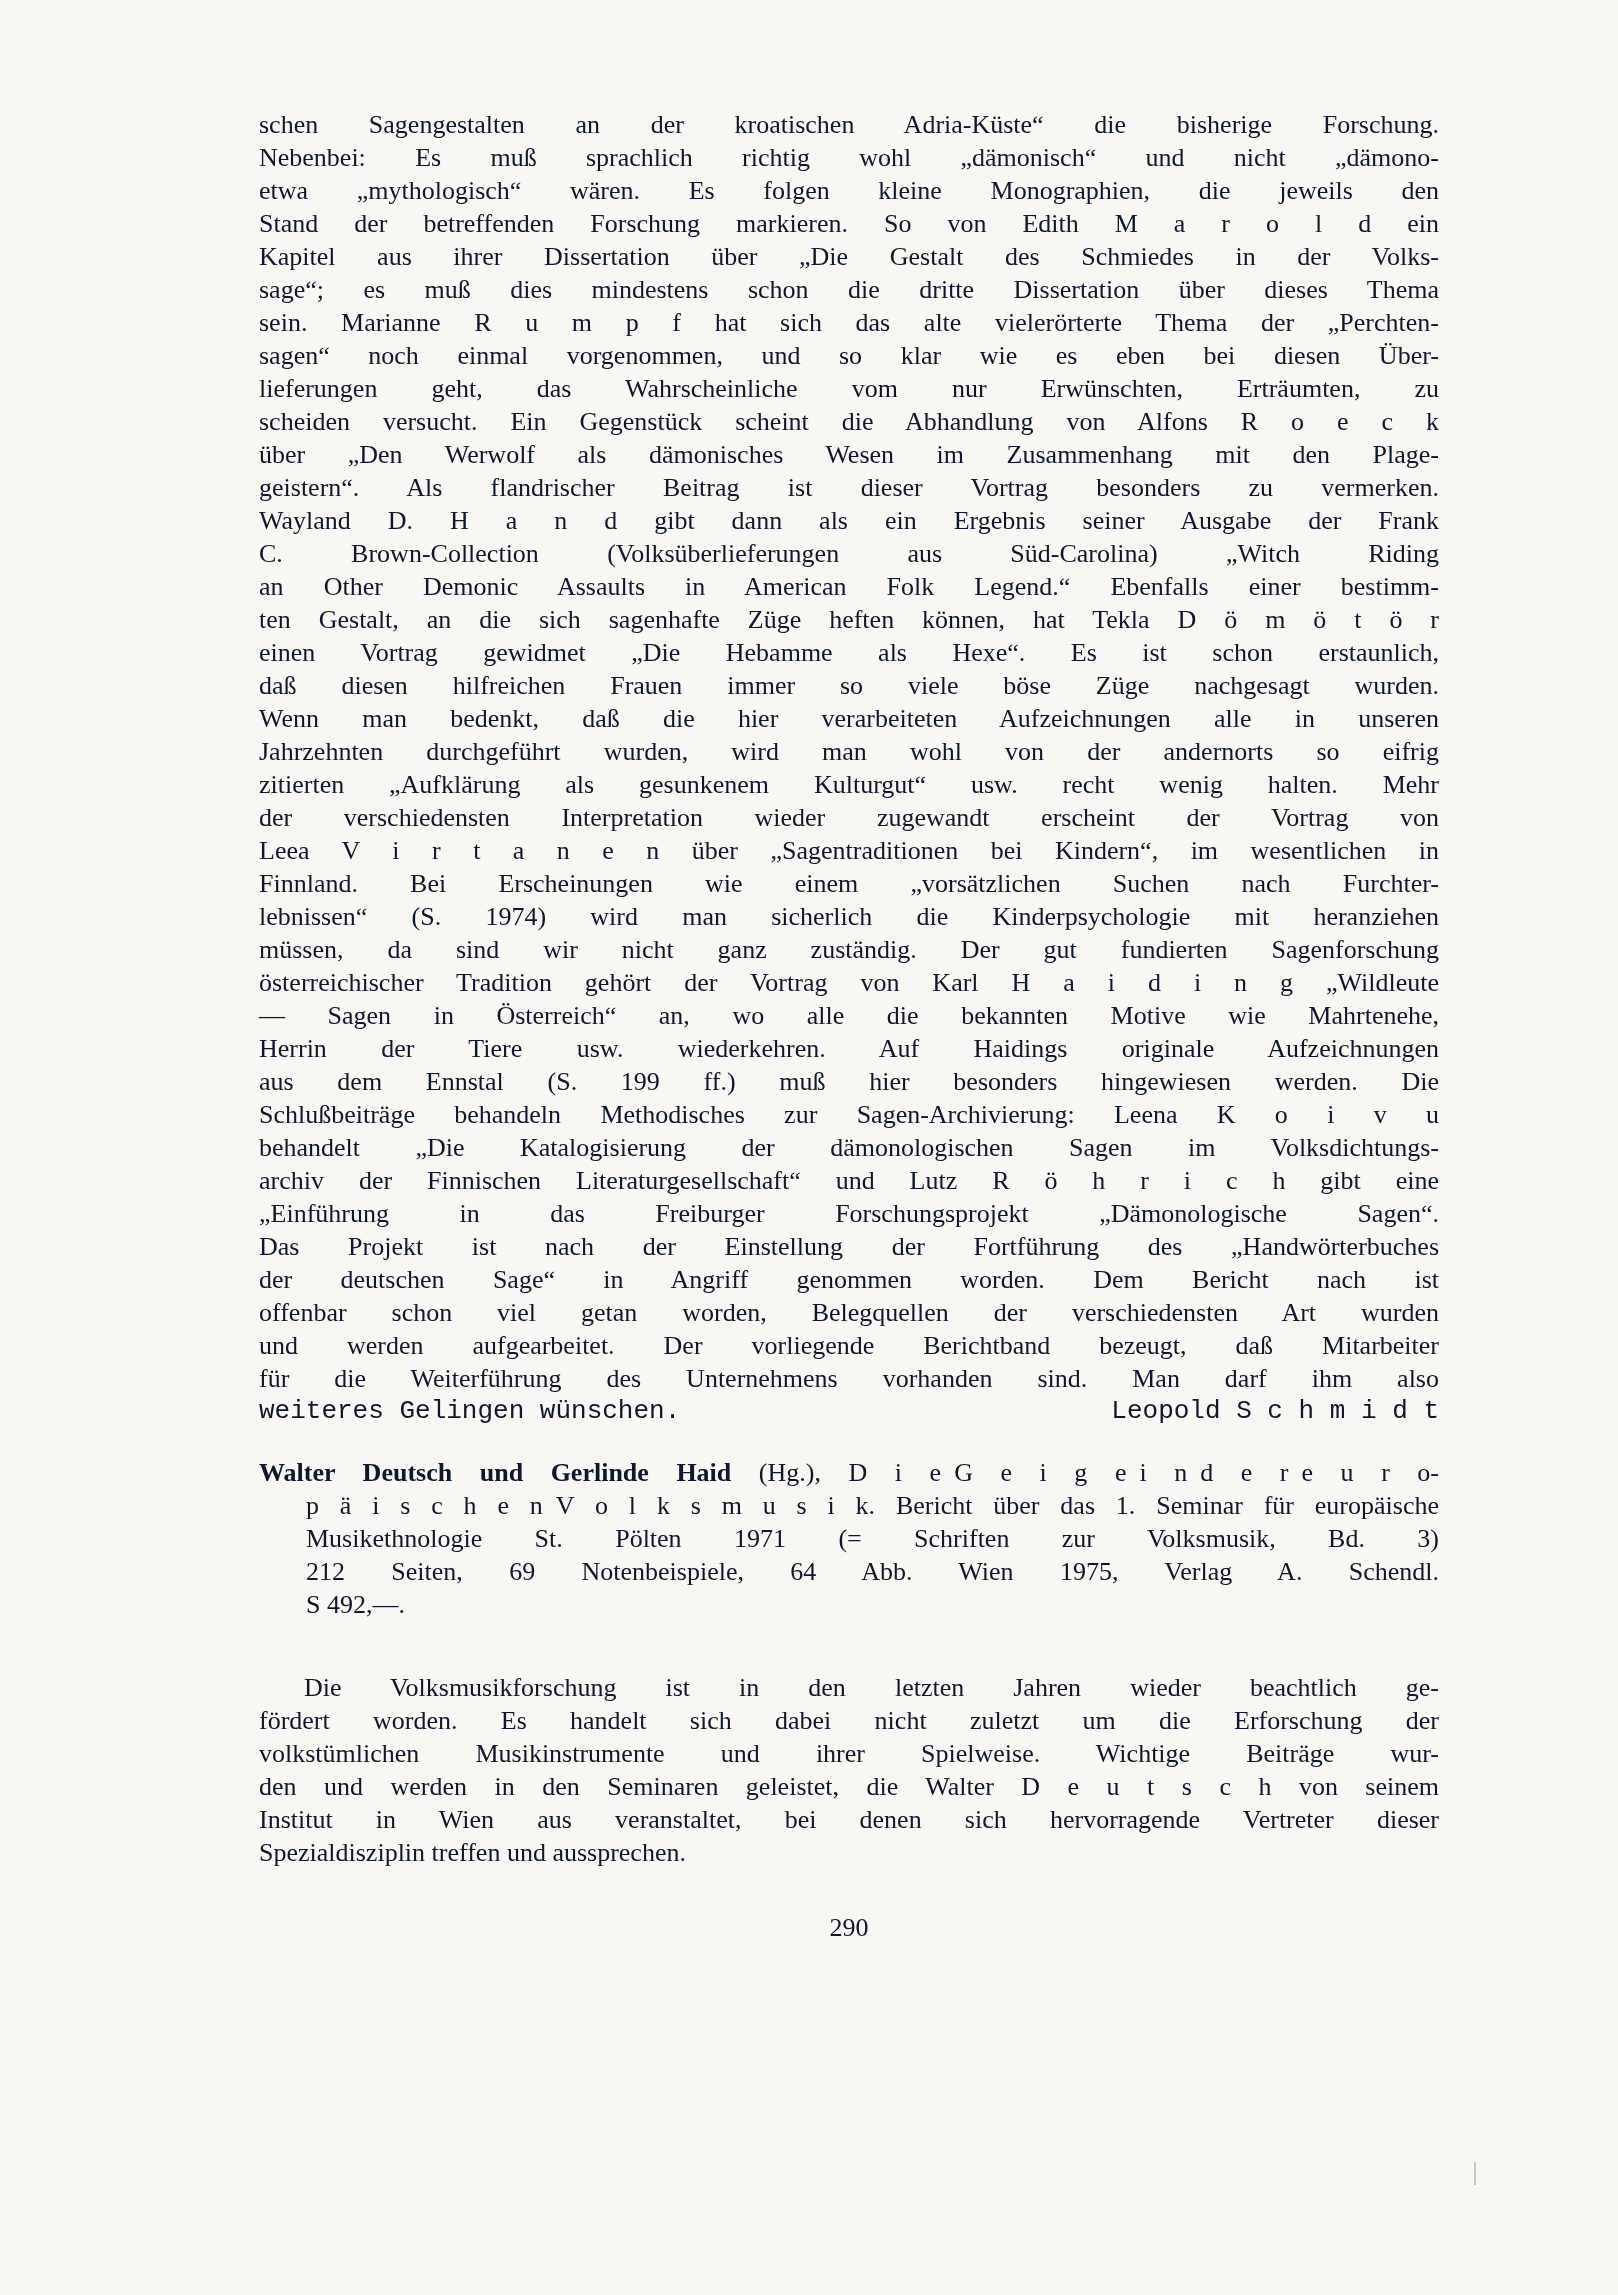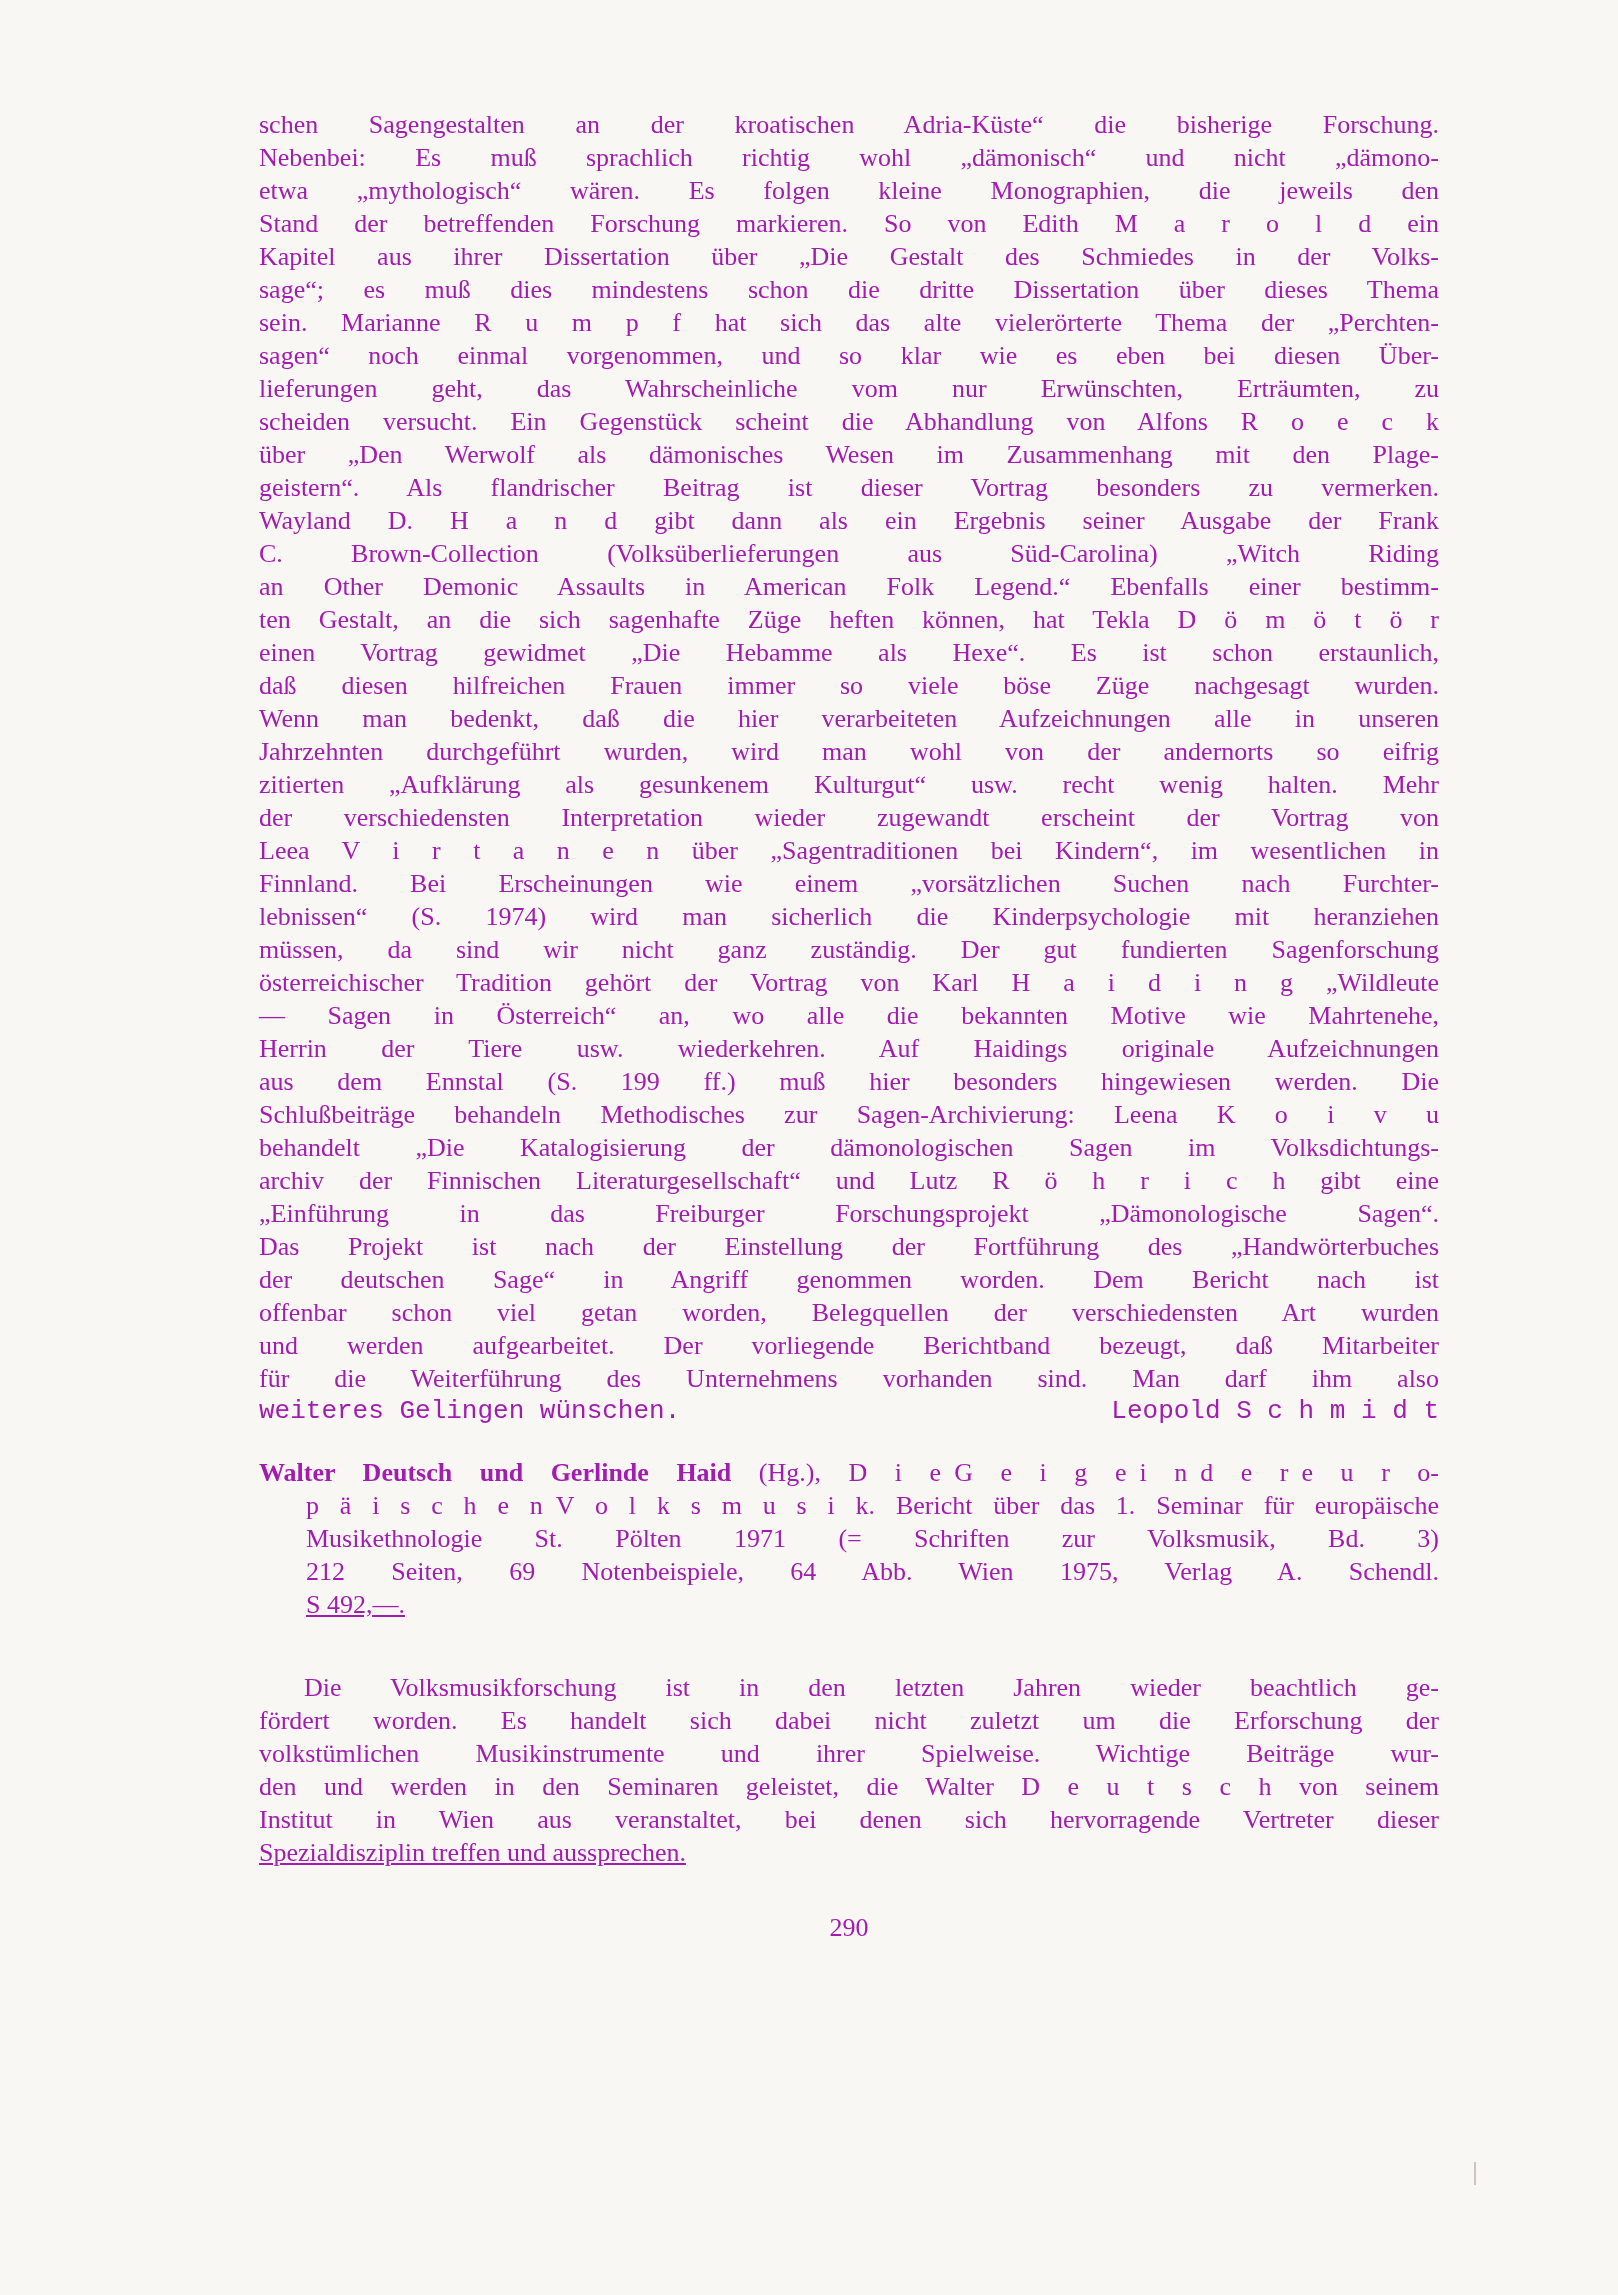--- a/index.html
+++ b/index.html
@@ -7,37 +7,37 @@
     width: 1618px;
     height: 2295px;
     background: #e9e8e4;
     font-family: "Liberation Serif", serif;
   }
   .page {
     position: relative;
     width: 1618px;
     height: 2295px;
     background: #f8f7f3;
-    color: #a21caf;
+    color: #0f172a;
     overflow: hidden;
   }
   .textblock {
     position: absolute;
     left: 259px;
     top: 108px;
     width: 1180px;
     font-size: 26px;
     line-height: 33px;
   }
   .ln {
     text-align: justify;
     text-align-last: justify;
     text-justify: inter-word;
   }
-  .ln.short { text-align-last: left; text-decoration: underline; }
+  .ln.short { text-align-last: left; }
   .ln.indent { text-indent: 45px; }
   .sigline {
     display: flex;
     justify-content: space-between;
     line-height: 33px;
     font-family: Liberation Mono, monospace;
   }
   .bib {
     margin-top: 28px;
     padding-left: 47px;

